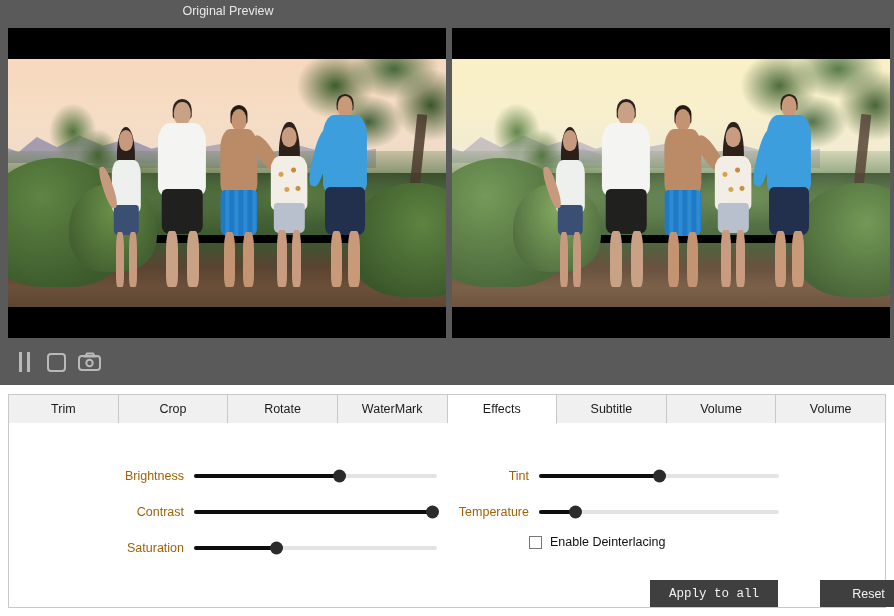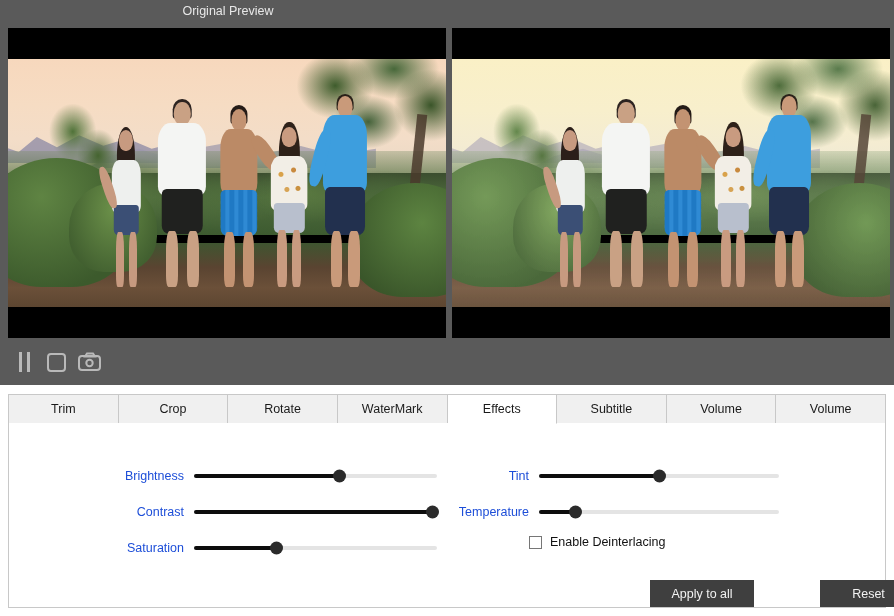--- a/index.html
+++ b/index.html
@@ -258,21 +258,21 @@
     border: 1px solid #c8c8c8;
     border-top: none;
   }
 
   .slider-row {
     position: absolute;
     height: 18px;
     display: flex; align-items: center;
   }
   .slider-label {
-    font-size: 12.5px; color: #1d4ed8;
+    font-size: 12.5px; color: #a16207;
     text-align: right;
     white-space: nowrap;
   }
   .slider-track {
     position: relative;
     height: 4px;
     background: #e4e4e4;
     border-radius: 2px;
     cursor: pointer;
   }
@@ -323,21 +323,21 @@
   .btn {
     position: absolute; top: 157px;
     height: 27px;
     background: #3f3f3f;
     color: #f2f2f2;
     font-size: 12.5px;
     border: none;
     cursor: pointer;
     font-family: "Liberation Sans", sans-serif;
   }
-  .btn-apply { left: 641px; width: 104px; }
+  .btn-apply { left: 641px; width: 128px; font-family: Liberation Mono, monospace; }
   .btn-reset { left: 771px; width: 97px; margin-left: 40px; }
 </style>
 </head>
 <body>
 
 <div class="preview-area">
 
   <div class="preview-titles">
     <div class="preview-title left">Original Preview</div>
   </div>

